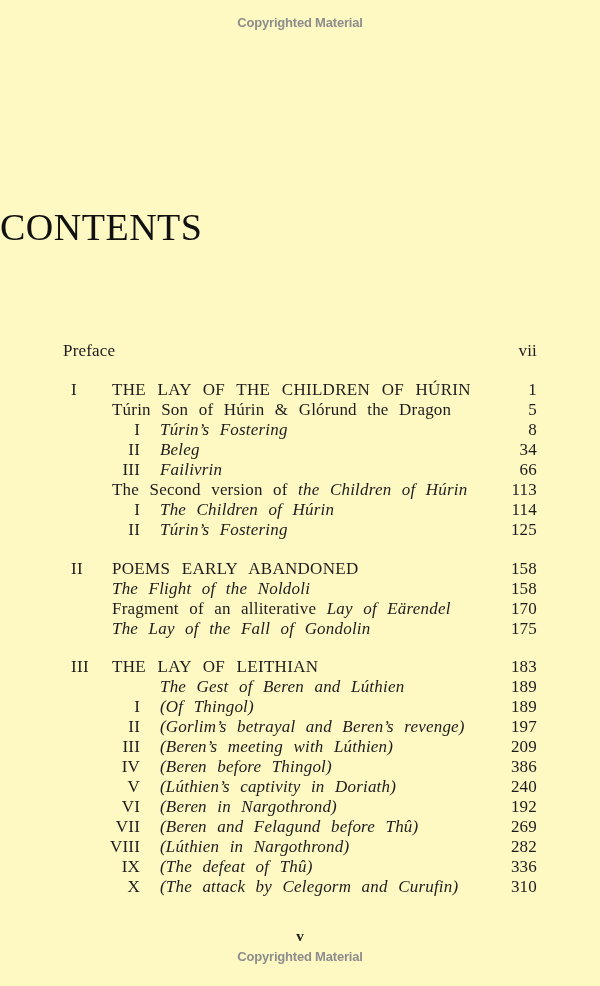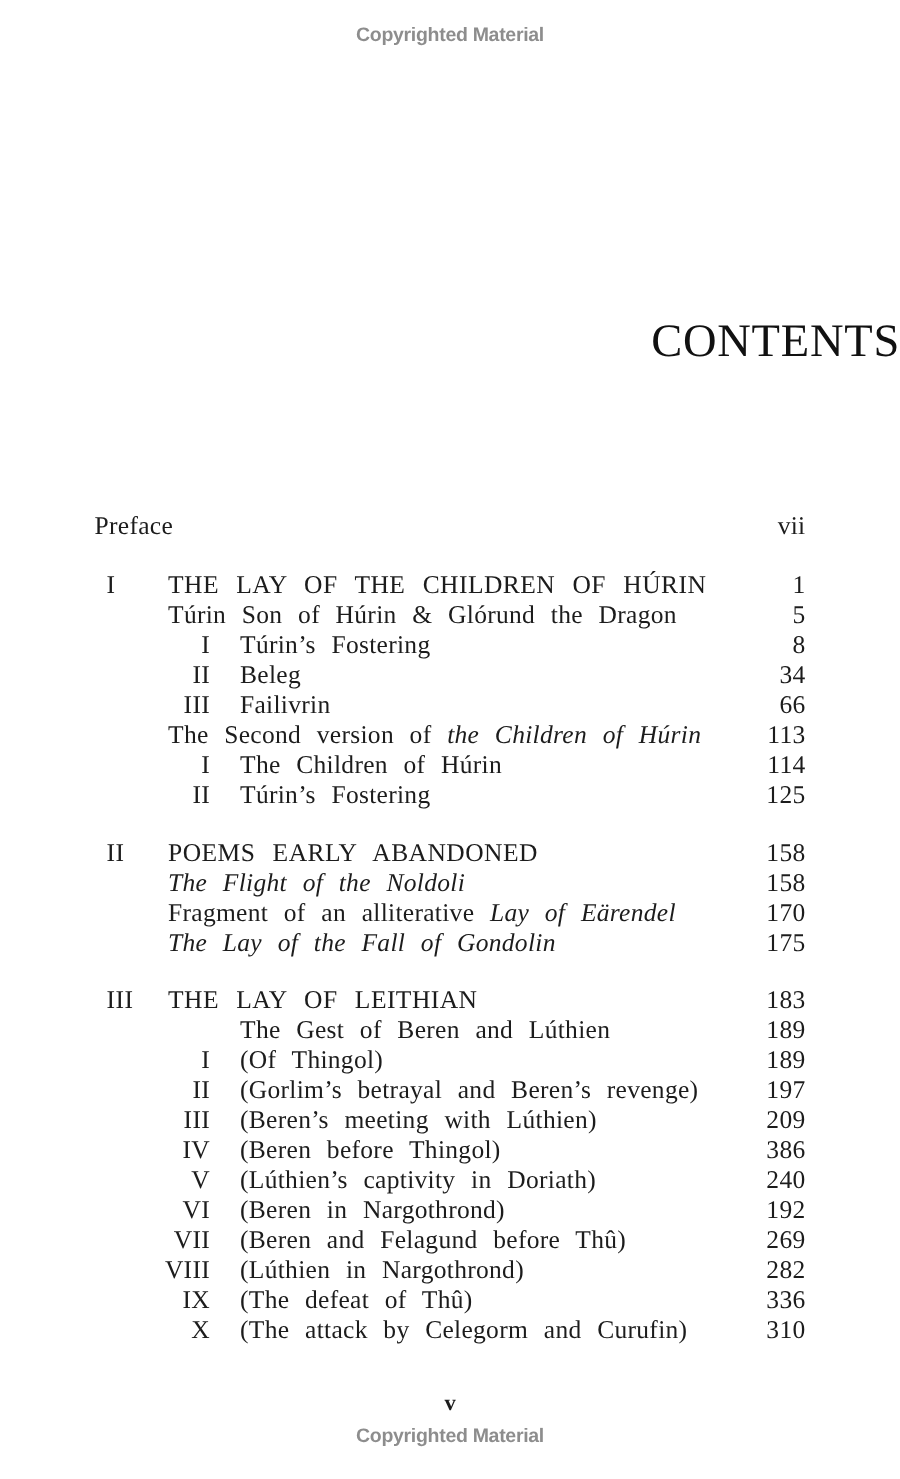--- a/index.html
+++ b/index.html
@@ -1,59 +1,59 @@
 <!DOCTYPE html>
 <html><head>
 <meta charset="utf-8">
 <style>
   html,body{margin:0;padding:0;background:#e9e9e9;}
   .page{
     position:relative;
     width:600px;height:986px;
-    background:#ffffff;
+    background:#fef9c3;
     overflow:hidden;
     font-family:"Liberation Serif", serif;
   }
   
   .watermark{
     position:absolute;left:0;width:600px;
     text-align:center;
     font-family:"Liberation Sans", sans-serif;
     font-weight:bold;
     font-size:13px;
     letter-spacing:-0.2px;
     color:#8d8d8d;
   }
   .watermark.top{top:15px;}
   .watermark.bottom{top:949px;}
   
   .contents-title{
     position:absolute;top:211px;left:0;width:600px;
-    text-align:right;
-    font-size:31px;
+    text-align:left;
+    font-size:38px;
     letter-spacing:0.5px;
     color:#111;
     line-height:32px;
   }
   
   .toc{
     position:absolute;top:341px;left:0;width:600px;
     font-size:17px;
     color:#1c1c1c;
     word-spacing:6px;
     letter-spacing:0.2px;
   }
   .row{position:relative;height:20px;line-height:20px;}
   .gap1{height:19px;}
   .gap2{height:18.5px;}
   .n1{position:absolute;left:71px;}
   .n2{position:absolute;left:90px;width:50px;text-align:right;}
   .t0{position:absolute;left:63px;white-space:nowrap;}
   .t1{position:absolute;left:112px;white-space:nowrap;text-align:right;}
-  .t2{position:absolute;left:160px;white-space:nowrap;}
+  .t2{position:absolute;left:160px;white-space:nowrap;font-style:italic;}
   .pg{position:absolute;right:63px;white-space:nowrap;}
   .sec{letter-spacing:0.3px;word-spacing:7px;}
   .it{font-style:italic;}
   
   .folio{
     position:absolute;top:928px;left:0;width:600px;
     text-align:center;
     font-size:15px;font-weight:bold;color:#1c1c1c;
     line-height:16px;
   }

